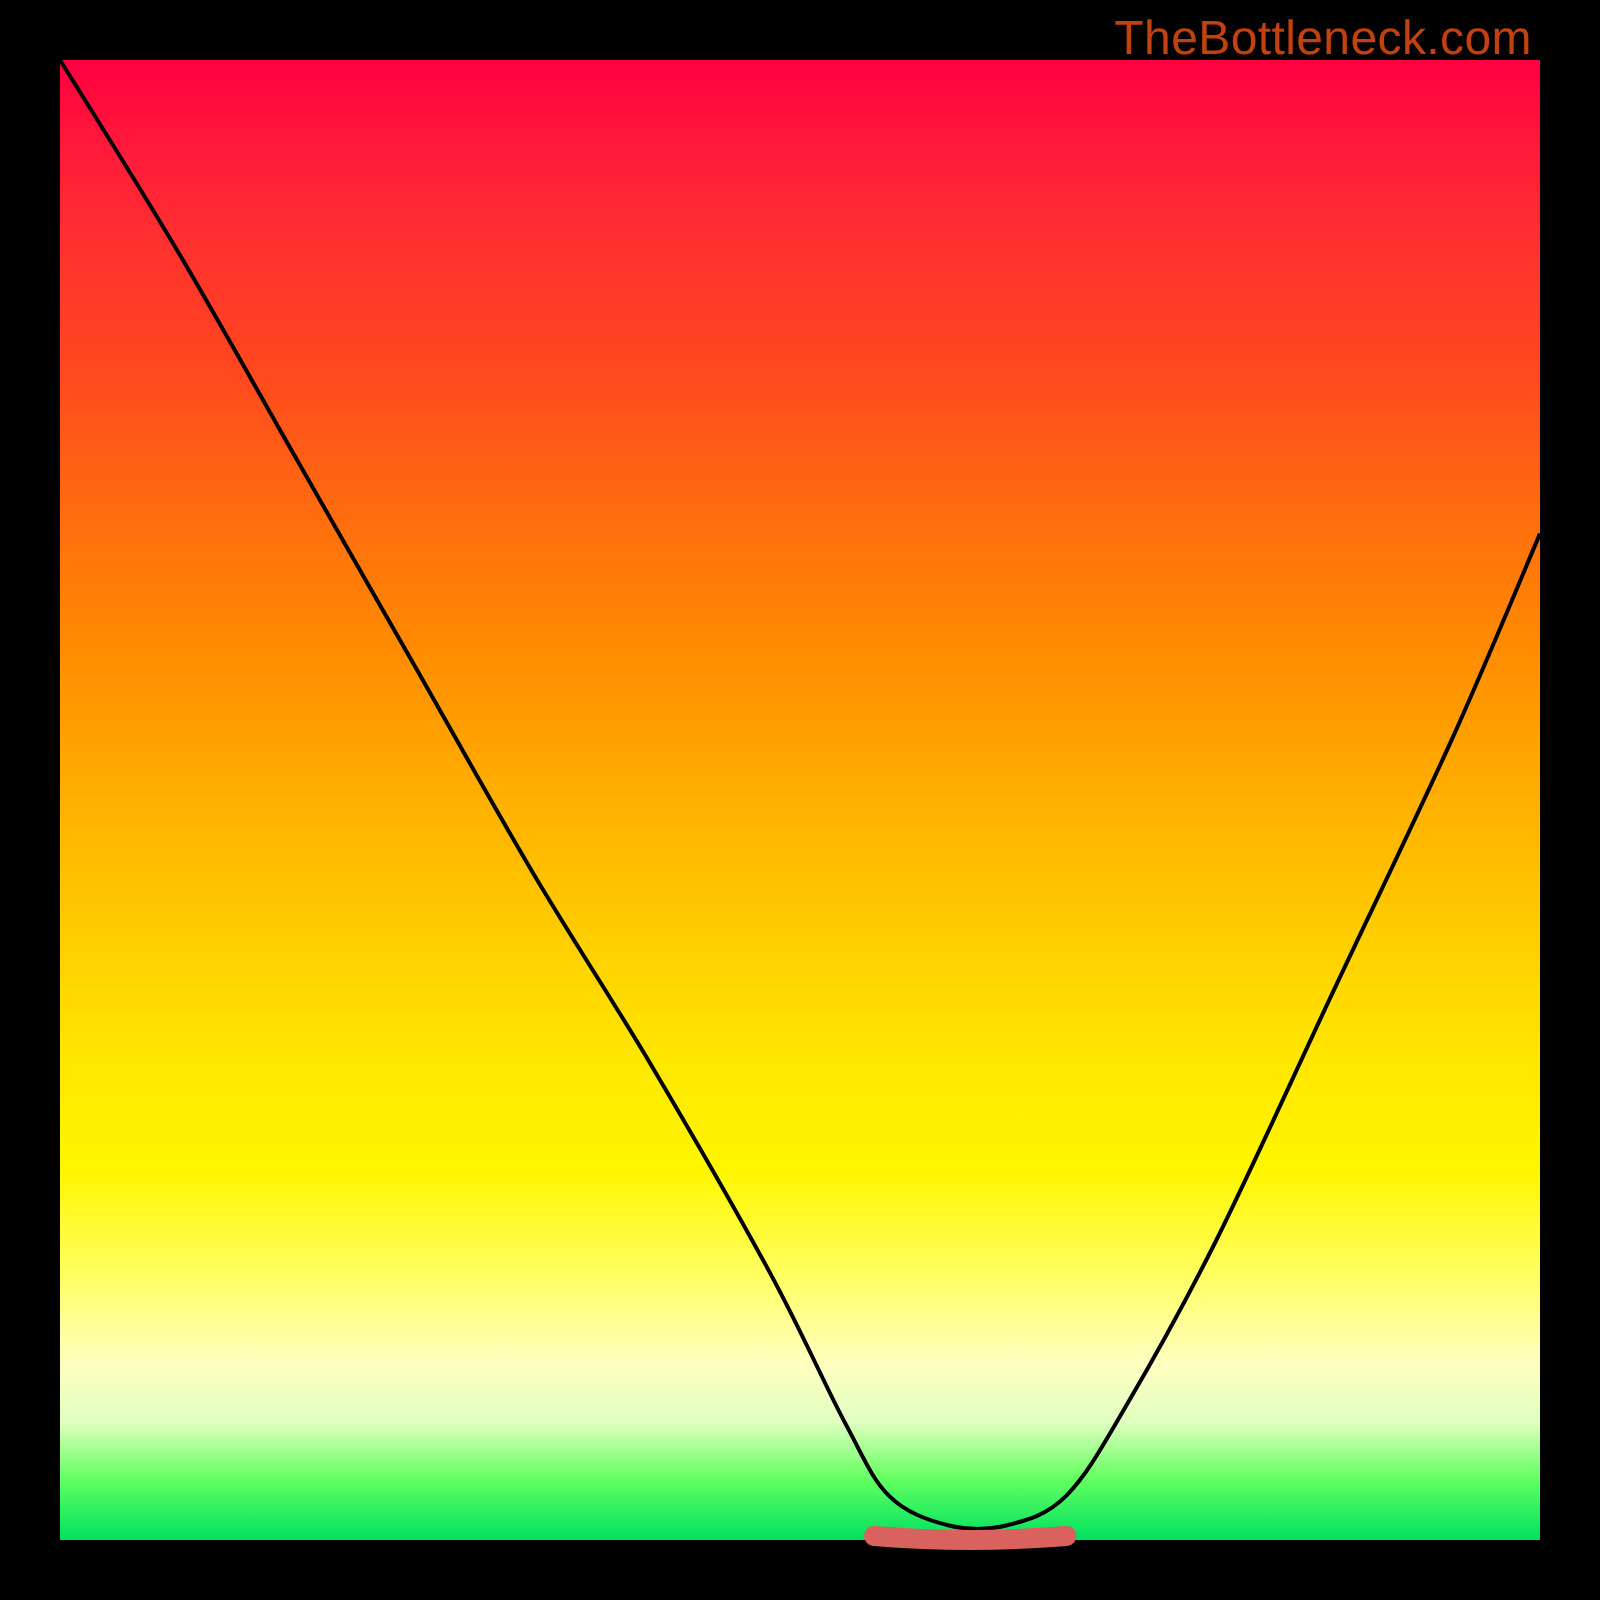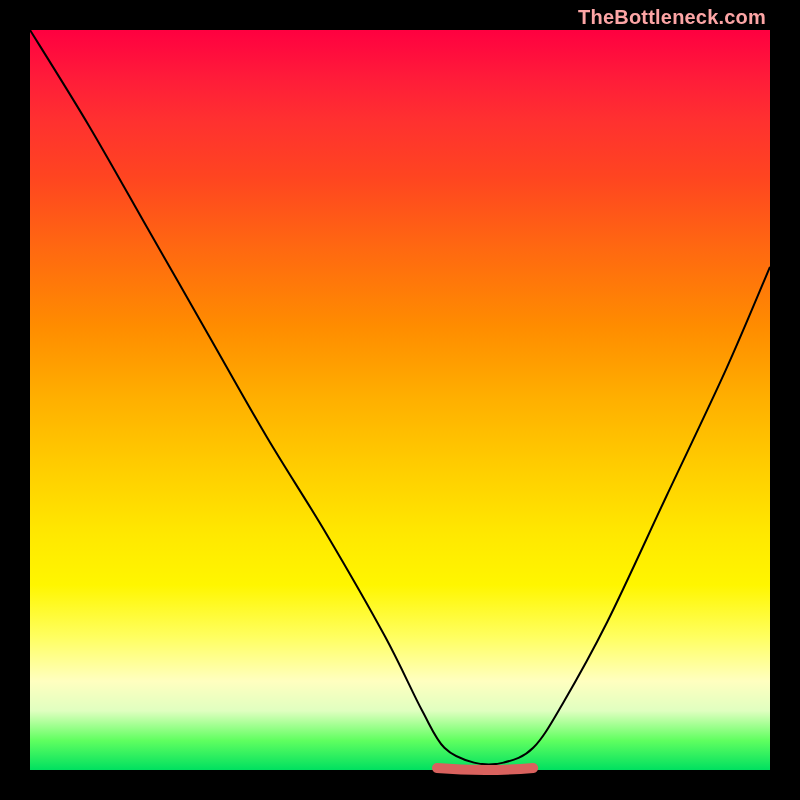--- a/index.html
+++ b/index.html
@@ -32,23 +32,23 @@
       #e0ffc0 92%,
       #60ff60 96%,
       #00e060 100%
     );
   }
   .watermark {
     position: absolute;
     top: 6px;
     right: 34px;
     font-family: Arial, Helvetica, sans-serif;
-    font-size: 20px;
-    font-weight: 700;
-    color: #fca5a5;
+    font-size: 24px;
+    font-weight: 400;
+    color: #c2410c;
     letter-spacing: 0.2px;
   }
   svg.curve {
     position: absolute;
     left: 0; top: 0;
     width: 100%; height: 100%;
     overflow: visible;
   }
 </style>
 </head>

